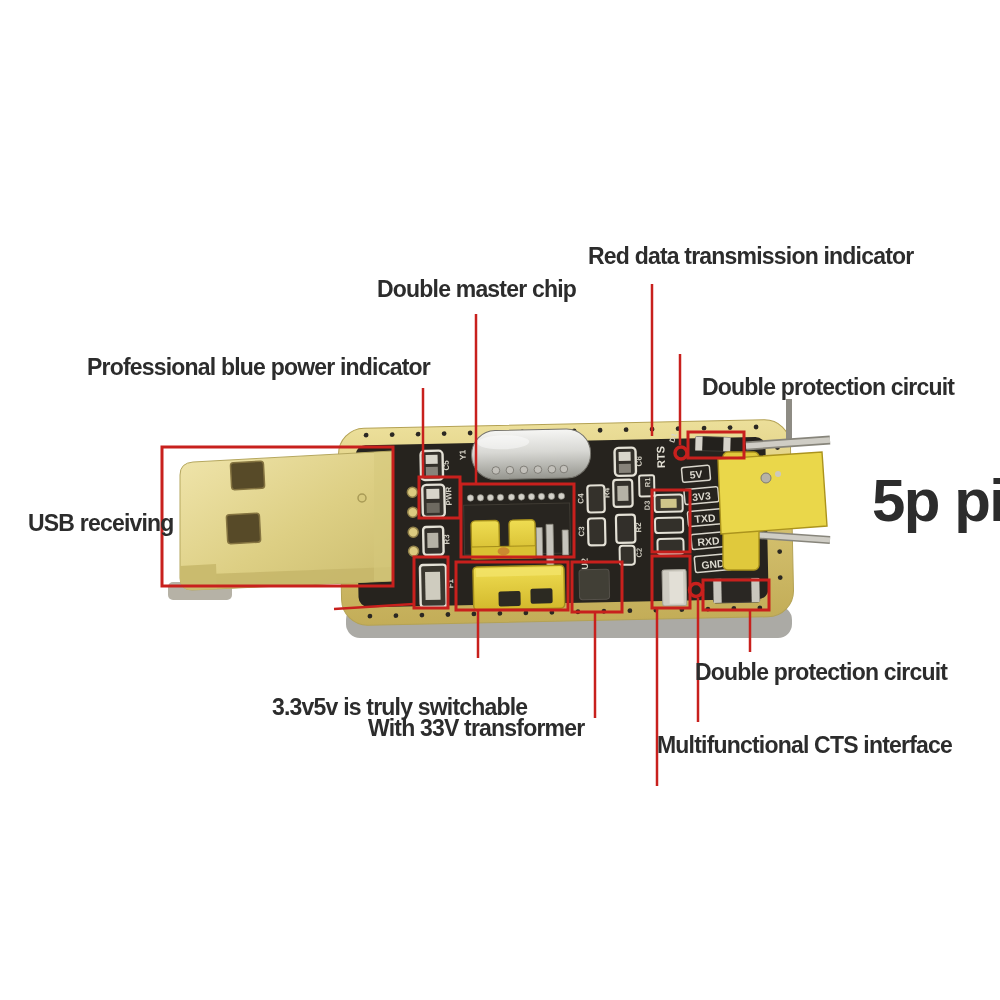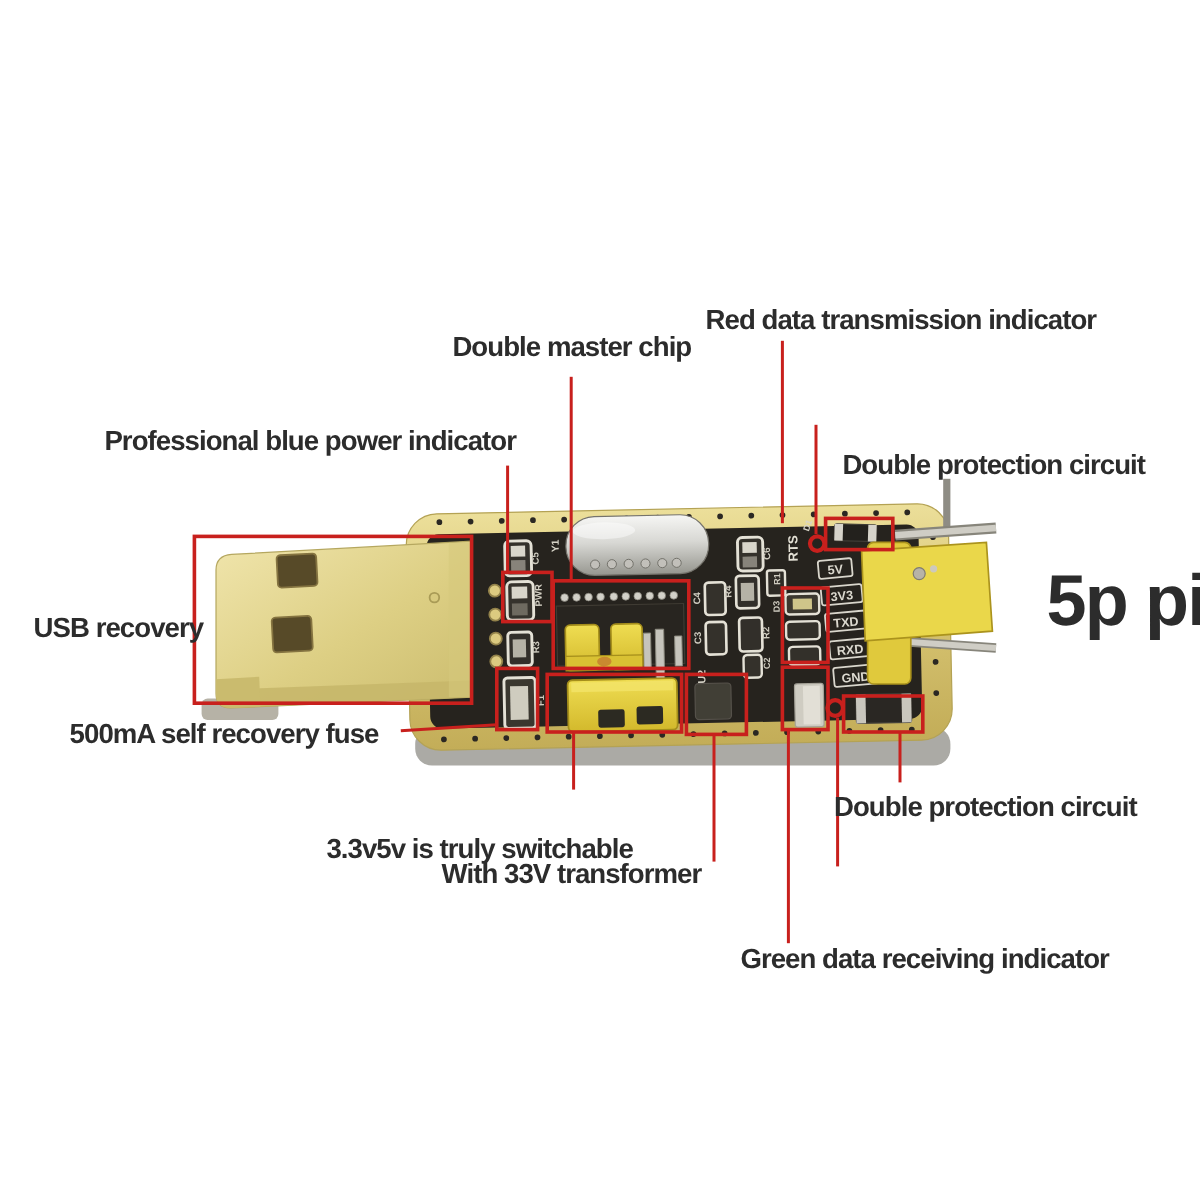--- a/index.html
+++ b/index.html
@@ -3,21 +3,21 @@
 <meta charset="utf-8">
 <style>
   html,body{margin:0;padding:0;background:#ffffff;}
   .stage{position:relative;width:1000px;height:1000px;background:#ffffff;overflow:hidden;
          font-family:"Liberation Sans",sans-serif;}
   .stage svg{position:absolute;left:0;top:0;}
   .lbl{position:absolute;white-space:nowrap;
        font:700 23px/1.12 "Liberation Sans",sans-serif;
        color:#2c2c2c;letter-spacing:-0.8px;}
   #a0{left:377px;top:277px}
-  #a1{left:588px;top:254px}
+  #a1{left:588px;top:244px}
   #a2{left:665px;top:315px}
   #a3{left:702px;top:375px}
   #a4{left:87px;top:355px}
   #a5{left:28px;top:511px}
   #a6{left:872px;top:452px;font-size:60px;letter-spacing:-1.5px;margin-top:15px;}
   #a7{left:58px;top:599px}
   #a8{left:272px;top:695px}
   #a9{left:368px;top:716px}
   #a10{left:695px;top:660px}
   #a11{left:657px;top:733px}
@@ -323,20 +323,19 @@
       <line x1="698" y1="598" x2="698" y2="722"></line>
       <line x1="750" y1="610" x2="750" y2="652"></line>
     </g>
   </g>
 </svg>
 
   <div class="lbl" id="a0">Double master chip</div>
   <div class="lbl" id="a1">Red data transmission indicator</div>
   <div class="lbl" id="a3">Double protection circuit</div>
   <div class="lbl" id="a4">Professional blue power indicator</div>
-  <div class="lbl" id="a5">USB recovery</div>
+  <div class="lbl" id="a5">USB receiving</div>
   <div class="lbl" id="a6">5p pin</div>
-  <div class="lbl" id="a7">500mA self recovery fuse</div>
   <div class="lbl" id="a8">3.3v5v is truly switchable</div>
   <div class="lbl" id="a9">With 33V transformer</div>
   <div class="lbl" id="a10">Double protection circuit</div>
-  <div class="lbl" id="a12">Green data receiving indicator</div>
+  <div class="lbl" id="a11">Multifunctional CTS interface</div>
 </div>
 
 </body></html>

